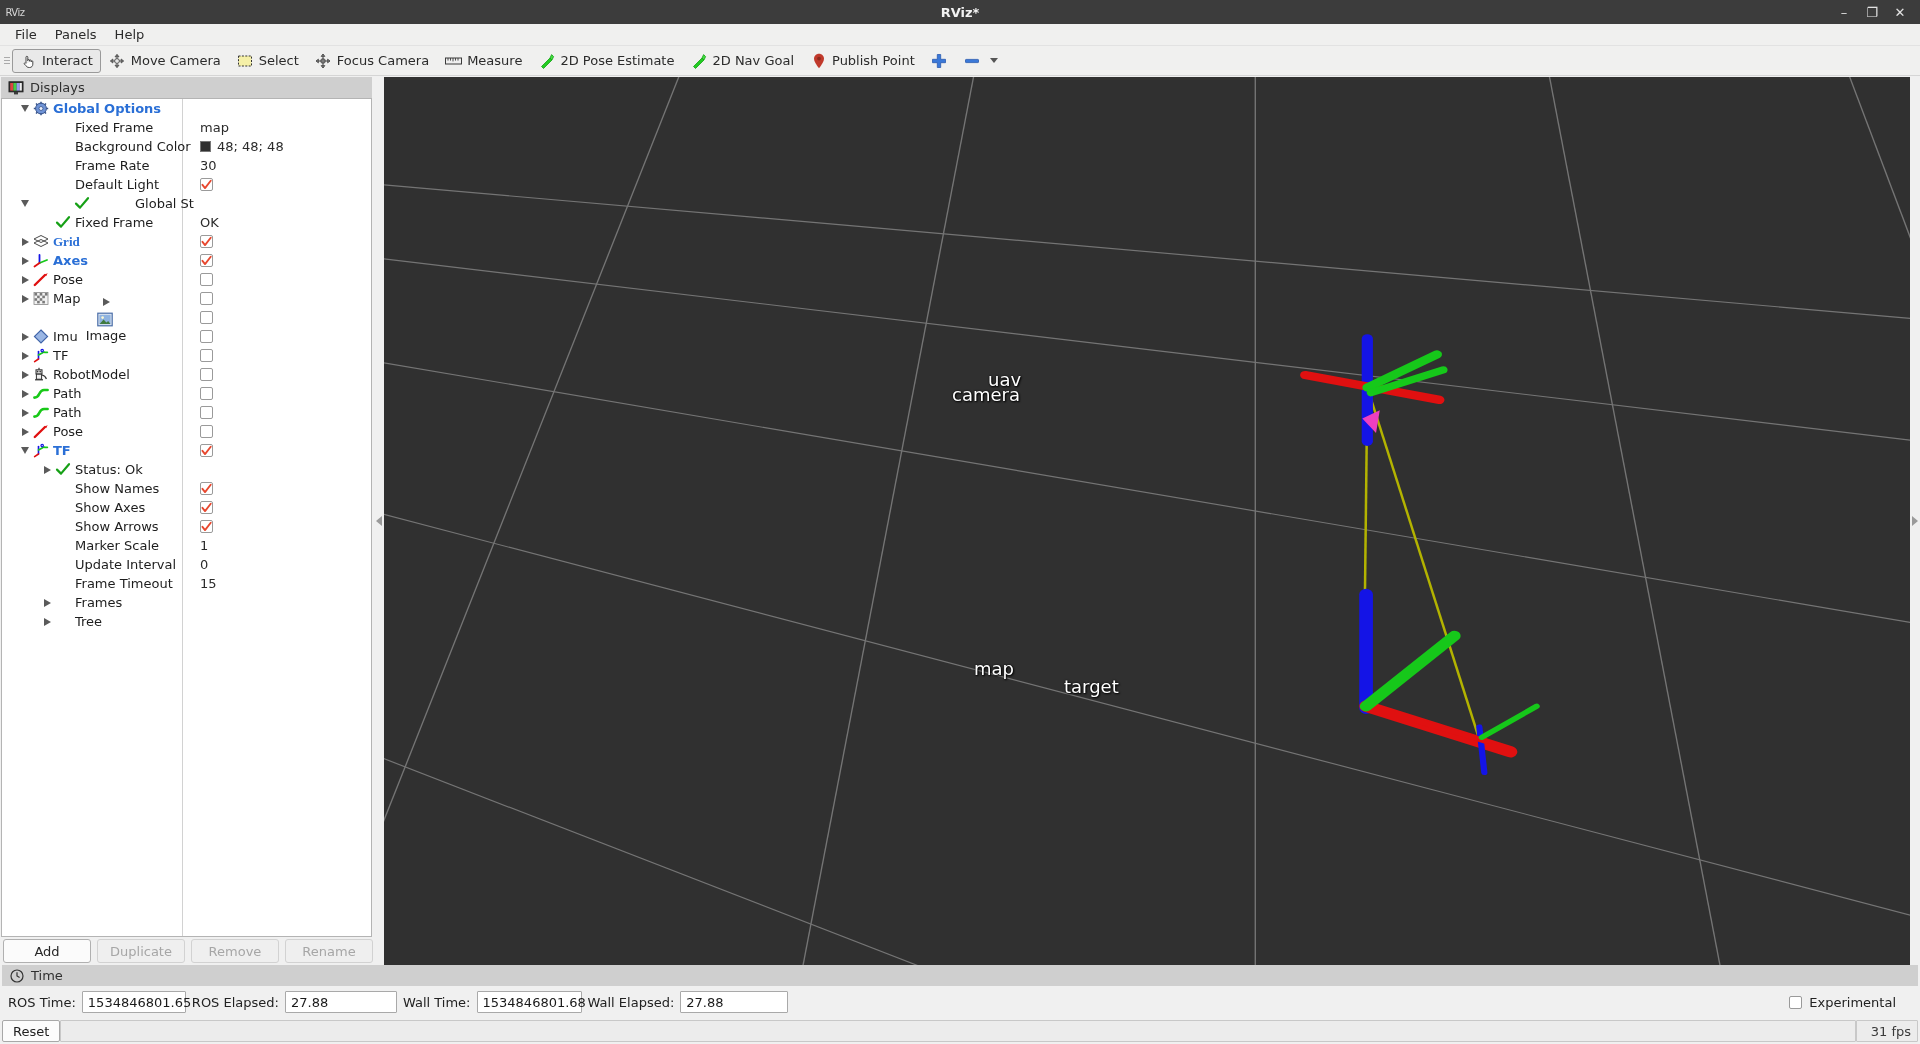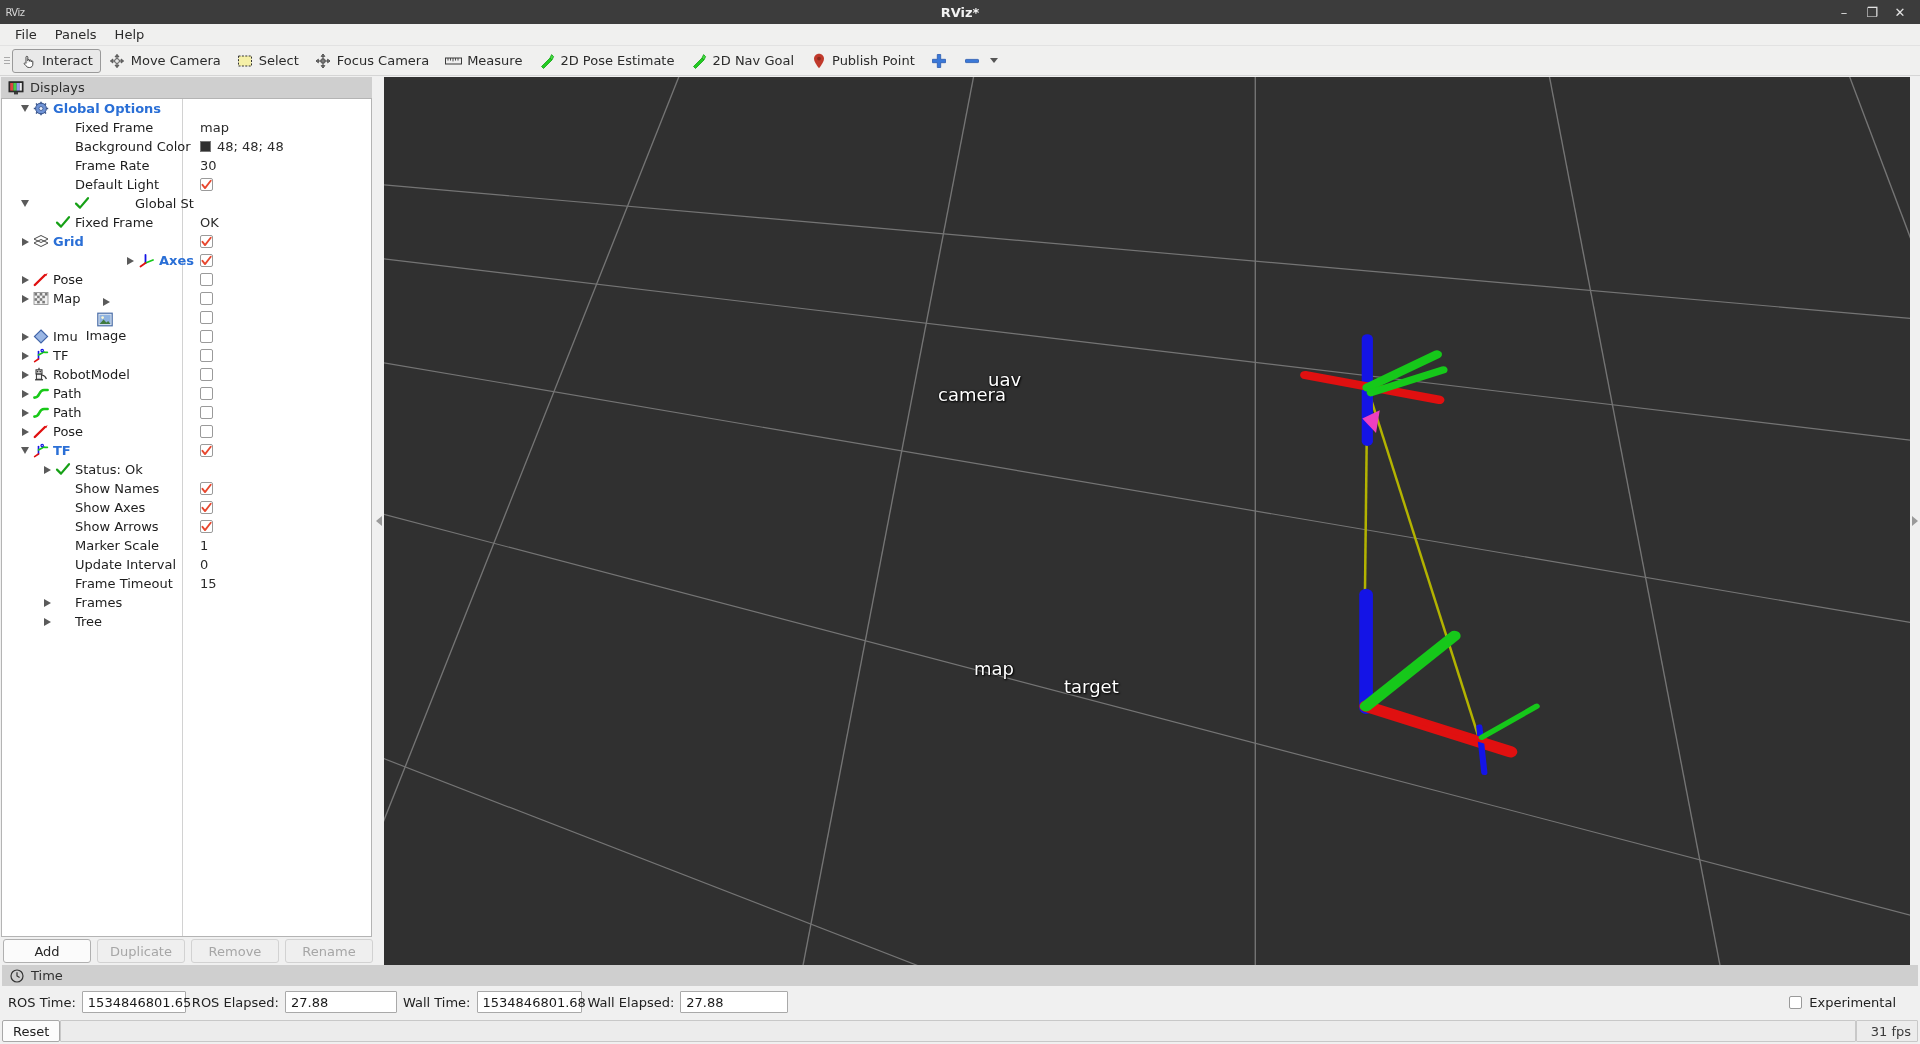--- a/index.html
+++ b/index.html
@@ -349,21 +349,21 @@
                     <path d="M2 7.6 L6 11.6 L14 2.2" fill="none" stroke="#16a016" stroke-width="2.2" stroke-linecap="round" stroke-linejoin="round"></path>
                   </svg>
                 </span>
                 <span class="rlabel">Fixed Frame</span>
               </div>
               <div class="valcell">
                 <span>OK</span>
               </div>
             </div>
             <div class="row">
-              <div class="namecell" style="padding-left: 4px;">
+              <div class="namecell" style="padding-left: 4px; font-family: Liberation Serif, serif;">
                 <span class="expander">
                   <span class="tri-r"></span>
                 </span>
                 <span class="ricon">
                   <svg width="16" height="15" viewBox="0 0 16 15">
                     <g fill="none" stroke="#4a4a4a" stroke-width="1">
                       <path d="M8 1.5 15 5 8 8.5 1 5z"></path>
                       <path d="M8 5.5 15 9 8 12.5 1 9z"></path>
                     </g>
                   </svg>
@@ -372,21 +372,21 @@
               </div>
               <div class="valcell">
                 <span class="chk">
                   <svg width="12" height="12" viewBox="0 0 12 12">
                     <path d="M1.6 5.8 L4.4 9.4 L10.6 1.4" fill="none" stroke="#e8472e" stroke-width="2" stroke-linecap="round" stroke-linejoin="round"></path>
                   </svg>
                 </span>
               </div>
             </div>
             <div class="row">
-              <div class="namecell" style="padding-left: 4px; justify-content: flex-end;">
+              <div class="namecell" style="padding-left: 4px;">
                 <span class="expander">
                   <span class="tri-r"></span>
                 </span>
                 <span class="ricon">
                   <svg width="16" height="15" viewBox="0 0 16 15">
                     <g stroke-width="1.8" stroke-linecap="round">
                       <line x1="6.5" y1="10" x2="6.5" y2="2" stroke="#1414e6"></line>
                       <line x1="6.5" y1="10" x2="14" y2="7" stroke="#16c81a"></line>
                       <line x1="6.5" y1="10" x2="1.5" y2="13.5" stroke="#e01010"></line>
                     </g>
@@ -758,21 +758,21 @@
           </g>
 
           <g stroke-linecap="round">
             <line x1="880" y1="628" x2="884" y2="672" stroke="#1414e6" stroke-width="5"></line>
             <line x1="830" y1="622" x2="886" y2="642" stroke="#e01010" stroke-width="5"></line>
             <line x1="882" y1="638" x2="926" y2="608" stroke="#16c81a" stroke-width="5"></line>
           </g>
         </svg>
 
         <div class="frame-label" style="left:604px; top:292px;">uav</div>
-        <div class="frame-label" style="left:554px; top:307px;">camera</div>
+        <div class="frame-label" style="left:568px; top:307px;">camera</div>
         <div class="frame-label" style="left:590px; top:581px;">map</div>
         <div class="frame-label" style="left:680px; top:599px;">target</div>
       </div>
     </div>
 
     <div class="rightsplit">
         <span class="hd"></span>
       </div>
   </div>
 

